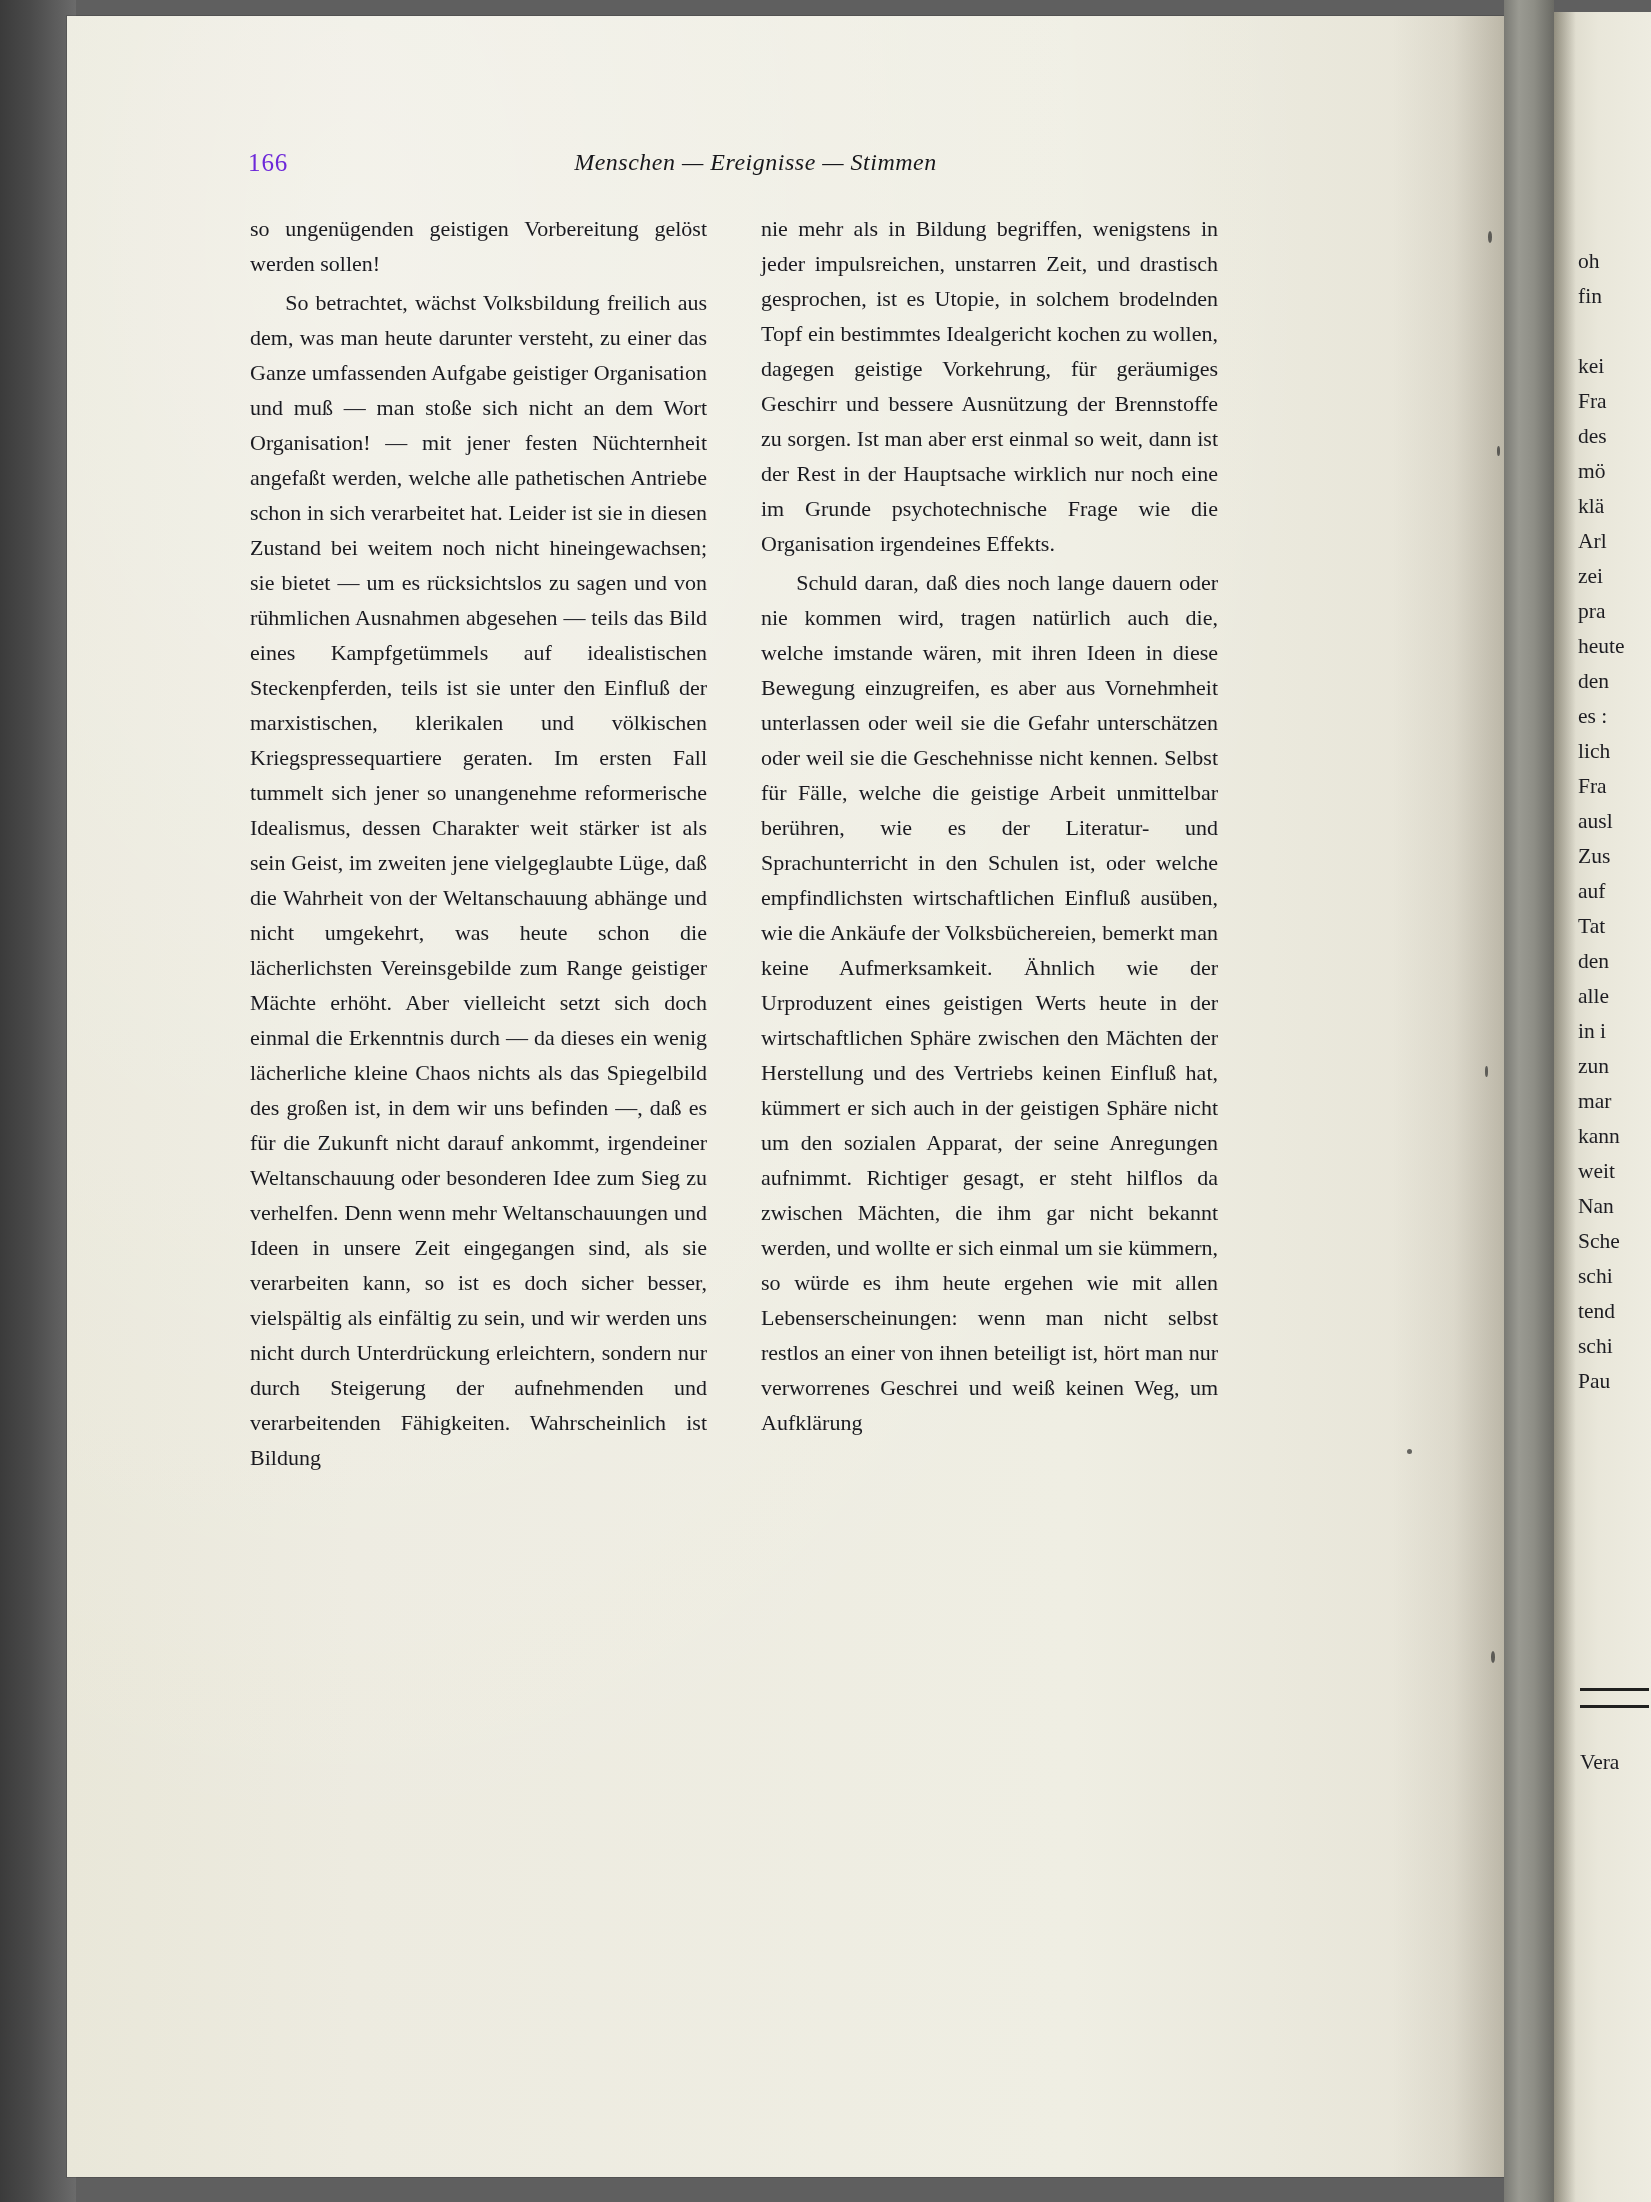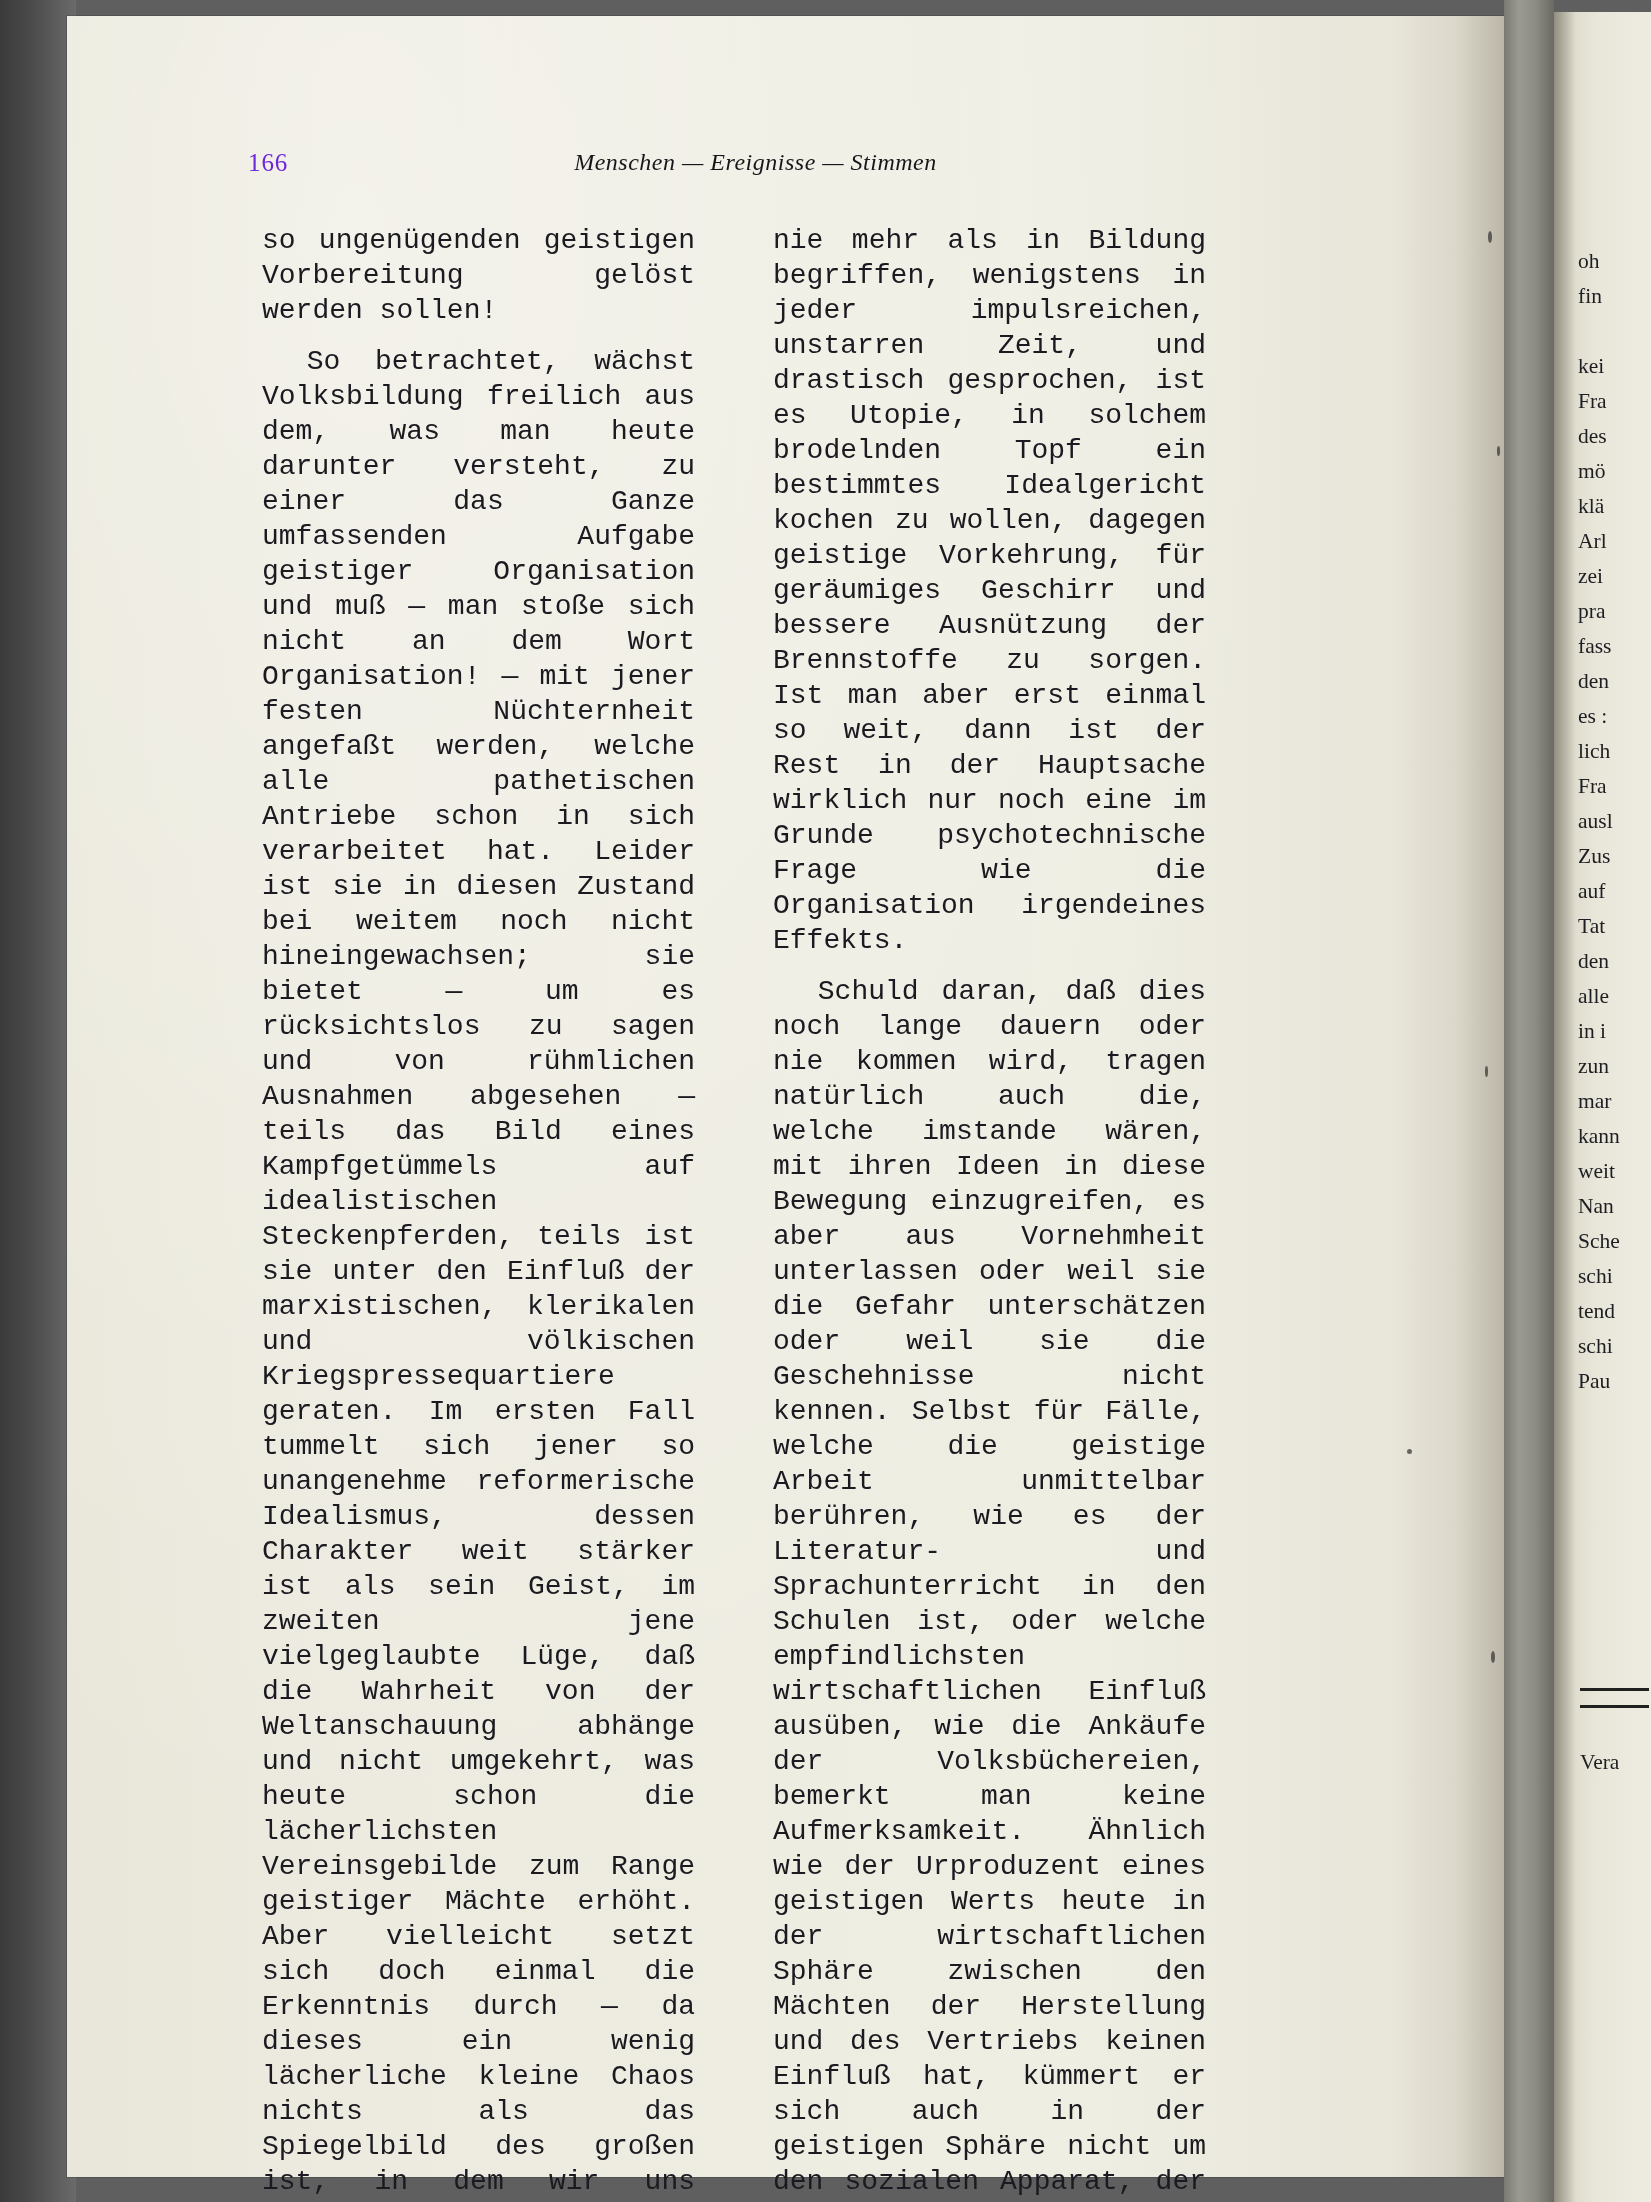--- a/index.html
+++ b/index.html
@@ -115,28 +115,28 @@
     top: 191px;
     left: 179px;
     width: 1058px;
     display: flex;
     gap: 46px;
   }
   .col {
     width: 465px;
   }
   .col p {
-    margin: 16px;
-    font-size: 28px;
+    margin: 4px;
+    font-size: 22px;
     line-height: 35px;
     color: #1a1a20;
     text-align: justify;
     text-justify: inter-word;
     hyphens: manual;
-    font-family: Liberation Mono, monospace;
+    font-family: Liberation Serif, serif;
   }
   .col p + p { text-indent: 1.6em; }
   .col p.cont { text-indent: 0; }
 
   
   .next-lines {
     position: absolute;
     left: 24px;
     top: 232px;
     width: 74px;
@@ -216,21 +216,21 @@
       <div>fin</div>
       <div>&nbsp;</div>
       <div>kei</div>
       <div>Fra</div>
       <div>des</div>
       <div>mö</div>
       <div>klä</div>
       <div>Arl</div>
       <div>zei</div>
       <div>pra</div>
-      <div>fass</div>
+      <div>heute</div>
       <div>den</div>
       <div>es :</div>
       <div>lich</div>
       <div>Fra</div>
       <div>ausl</div>
       <div>Zus</div>
       <div>auf</div>
       <div>Tat</div>
       <div>den</div>
       <div>alle</div>

